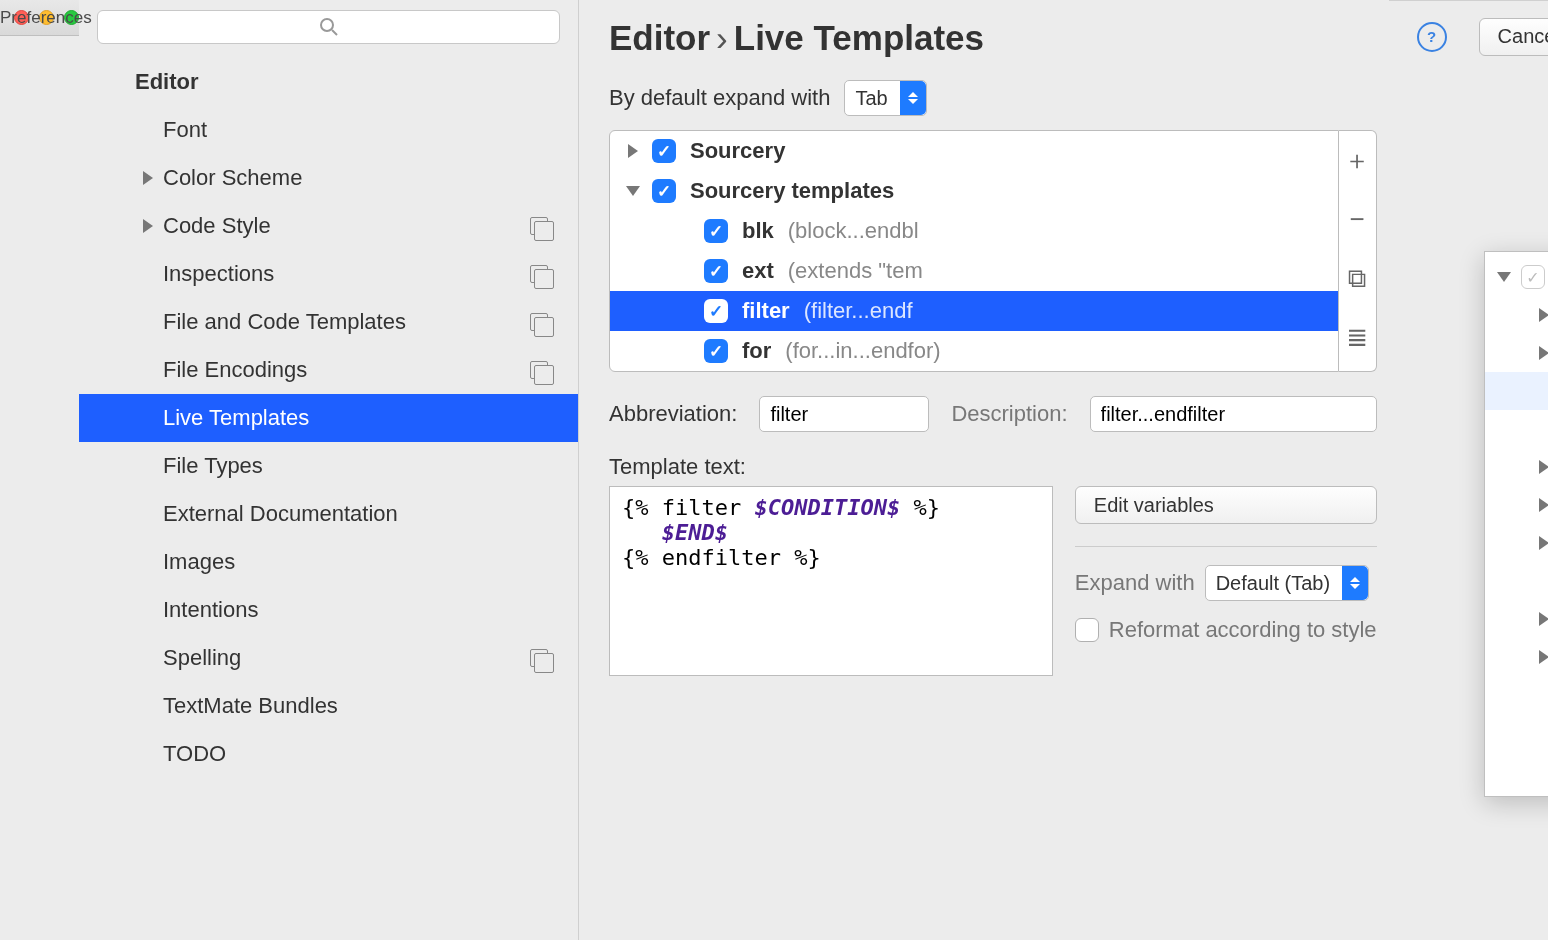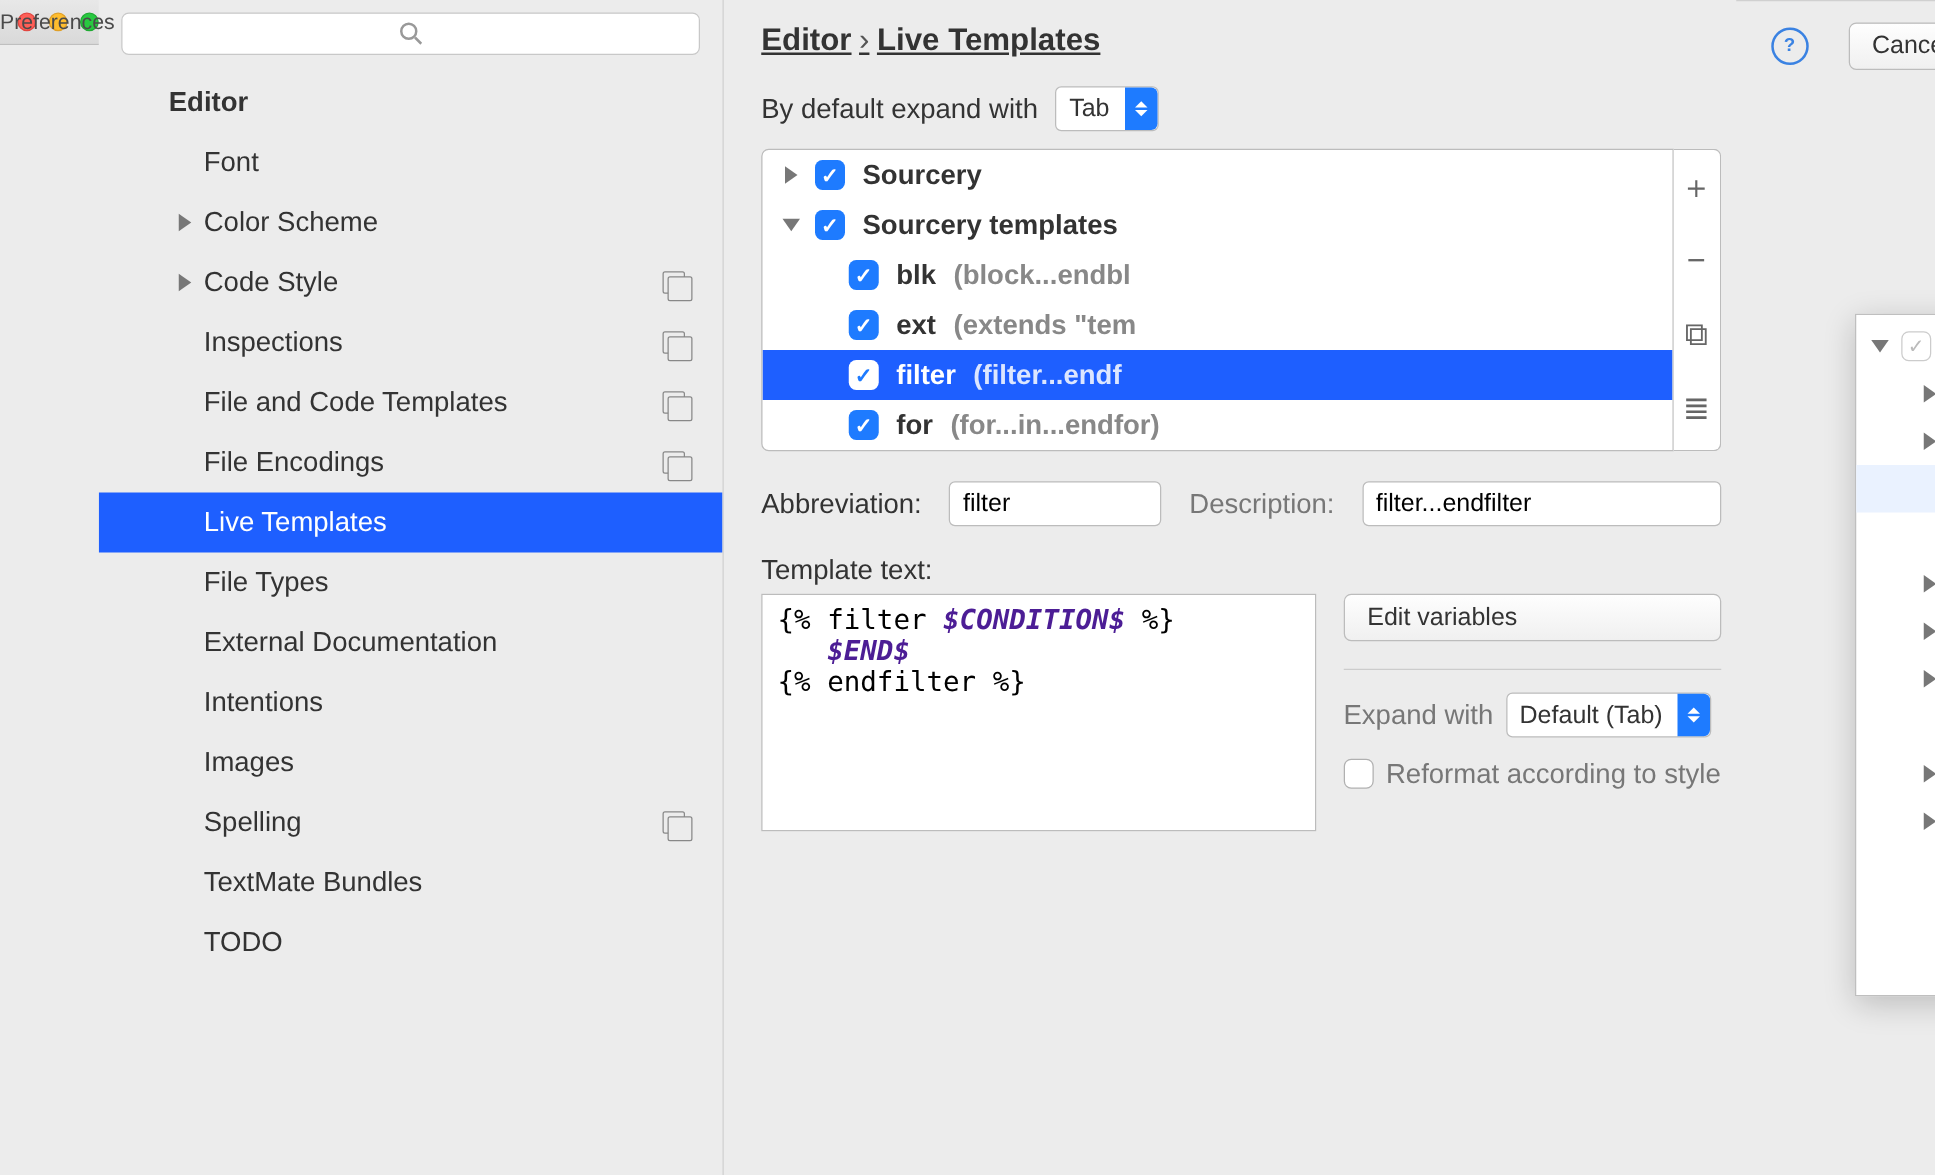--- a/index.html
+++ b/index.html
@@ -63,21 +63,21 @@
   width: 18px; height: 18px;
   border: 1.5px solid #888; border-radius: 2px;
   position: relative;
 }
 .copy-icon::after {
   content: ""; position: absolute; left: 3px; top: 3px;
   width: 18px; height: 18px; border: 1.5px solid #888; border-radius: 2px;
   background: #ececec;
 }
 .main { flex: 1; display: flex; flex-direction: column; padding: 18px 12px 0 30px; position: relative; }
-.breadcrumb { font-size: 25px; font-weight: 700; margin-bottom: 22px; text-decoration: underline; }
+.breadcrumb { font-size: 35px; font-weight: 700; margin-bottom: 22px; }
 .crumb-sep { margin: 0 6px; color: #555; font-weight: 400; }
 .row { display: flex; align-items: center; gap: 14px; margin-bottom: 14px; font-size: 22px; }
 .select-box {
   height: 36px; border: 1px solid #bcbcbc; background: #fff;
   display: inline-flex; align-items: center; border-radius: 5px;
   padding-left: 10px; font-size: 20px;
 }
 .select-caret {
   width: 26px; height: 100%; background: #1e7bff; border-radius: 0 5px 5px 0;
   display: flex; flex-direction: column; justify-content: center; align-items: center;
@@ -85,33 +85,33 @@
 }
 .car-up { width:0;height:0;border-left:5px solid transparent;border-right:5px solid transparent;border-bottom:5px solid #fff;margin-bottom:2px; }
 .car-dn { width:0;height:0;border-left:5px solid transparent;border-right:5px solid transparent;border-top:5px solid #fff; }
 .templates-wrap { display: flex; }
 .templates-panel {
   flex: 1; background: #fff; border: 1px solid #bcbcbc; border-radius: 6px 0 0 6px;
   height: 242px; overflow: hidden; font-size: 22px;
 }
 .tpl-row { display: flex; align-items: center; height: 40px; gap: 14px; padding-left: 18px; }
 .tpl-row.indent1 { padding-left: 18px; }
-.tpl-row.indent2 { padding-left: 69px; }
+.tpl-row.indent2 { padding-left: 94px; }
 .tpl-row.selected { background: #1e5fff; color: #fff; }
 .tpl-disclosure { width:0;height:0;border-top:7px solid transparent;border-bottom:7px solid transparent;border-left:10px solid #777; }
 .tpl-disclosure.open { transform: rotate(90deg); }
 .cbx {
   width: 24px; height: 24px; border-radius: 6px; background: #1e7bff;
   display: flex; align-items: center; justify-content: center;
   color: #fff; font-size: 17px; font-weight: 700;
 }
 .cbx.selrow { background: #fff; color: #1e7bff; }
 .cbx::after { content: "✓"; }
 .tpl-name { font-weight: 700; }
-.tpl-desc { color: #888; font-weight: 700; }
+.tpl-desc { color: #888; font-weight: 400; }
 .tpl-row.selected .tpl-desc { color: #dce6ff; }
 .sidebuttons {
   width: 38px; display: flex; flex-direction: column; border: 1px solid #bcbcbc; border-left: none; border-radius: 0 6px 6px 0; background: #fff;
 }
 .sidebuttons .sb { height: 59px; display: flex; align-items: center; justify-content: center; color: #666; font-size: 26px; }
 .form-grid { display: flex; gap: 22px; margin-top: 24px; font-size: 22px; align-items: center; }
 .text-input { height: 36px; border: 1px solid #bcbcbc; background: #fff; border-radius: 5px; padding: 0 10px; font-size:20px; }
 .tpl-text-label { font-size: 22px; margin-top: 22px; }
 .code-wrap { display: flex; gap: 22px; margin-top: 6px; }
 .code-box {
@@ -216,24 +216,24 @@
         <div class="tree-row child selected">
             <span>Live Templates</span>
           </div>
         <div class="tree-row child">
             <span>File Types</span>
           </div>
         <div class="tree-row child">
             <span>External Documentation</span>
           </div>
         <div class="tree-row child">
+            <span>Images</span>
+          </div>
+        <div class="tree-row child">
             <span>Intentions</span>
-          </div>
-        <div class="tree-row child">
-            <span>Images</span>
           </div>
         <div class="tree-row child">
             <span>Spelling</span>
             <span class="copy-icon"></span>
           </div>
         <div class="tree-row child">
             <span>TextMate Bundles</span>
           </div>
         <div class="tree-row child">
             <span>TODO</span>

